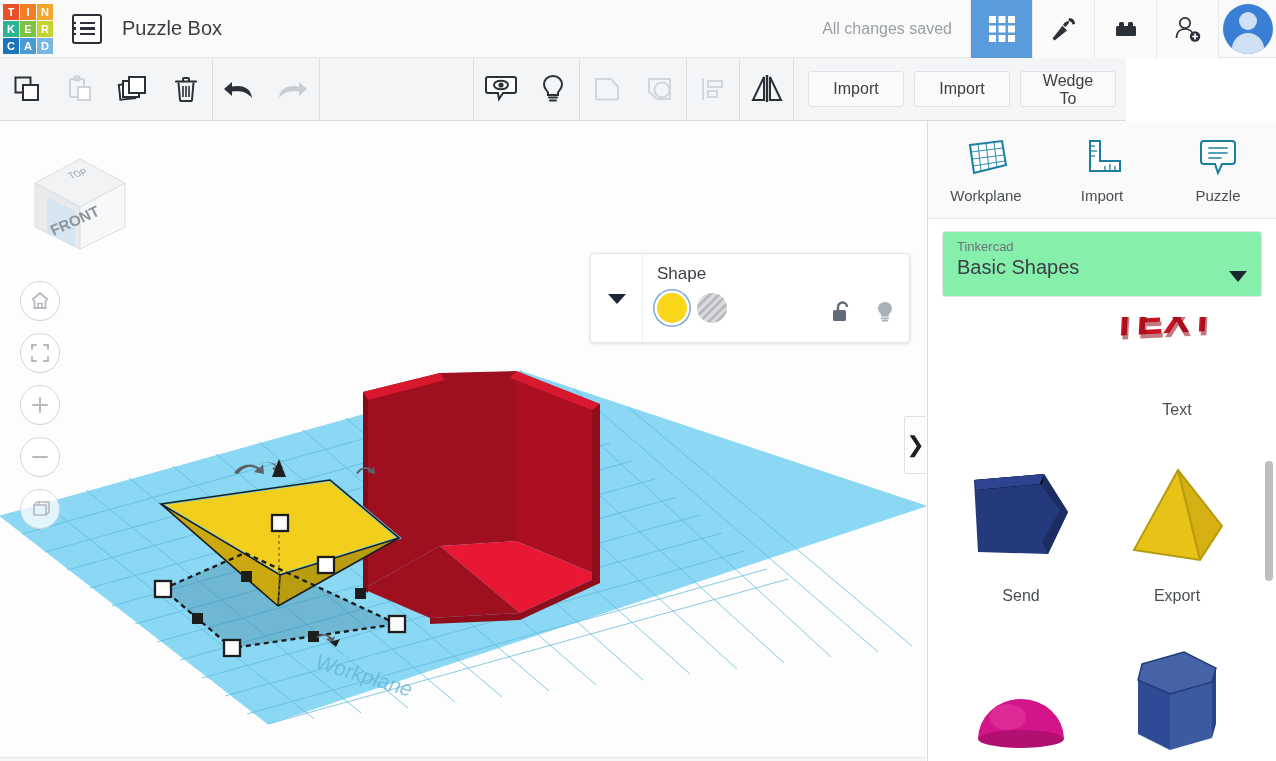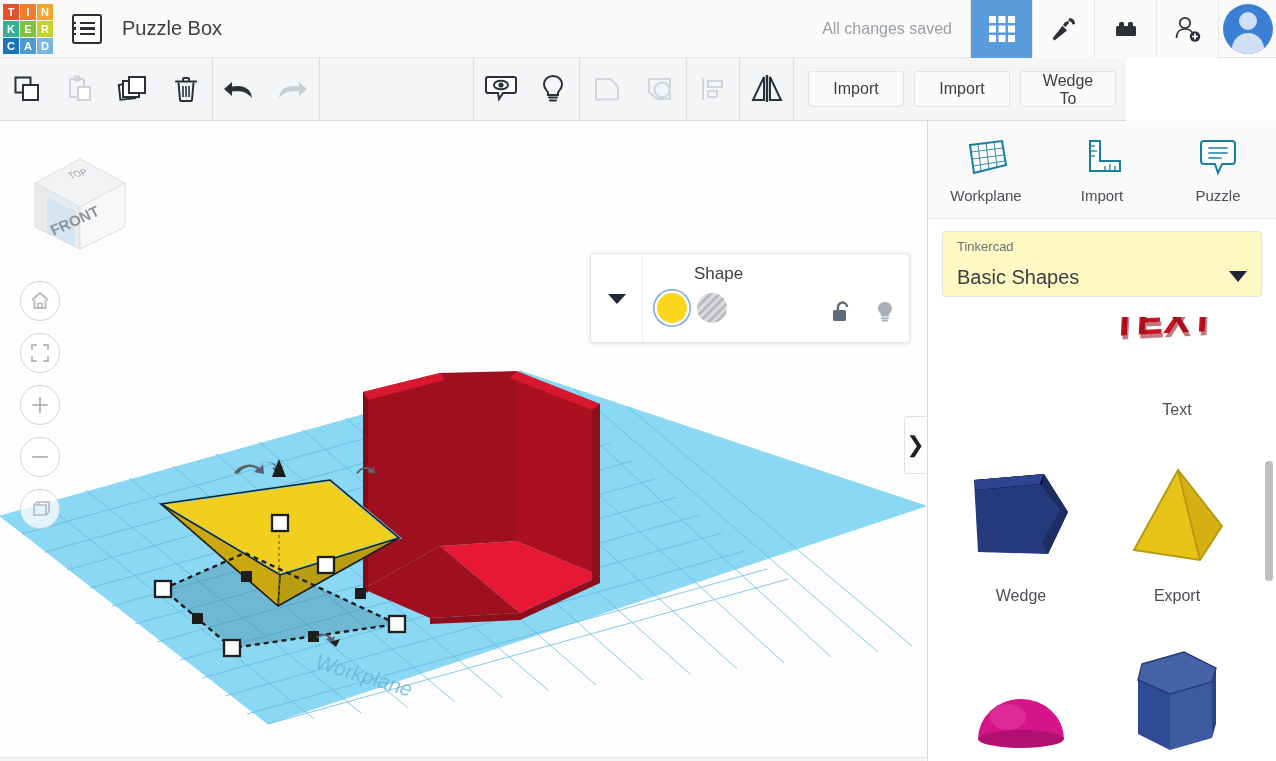--- a/index.html
+++ b/index.html
@@ -105,21 +105,21 @@
   .shape-panel {
     position: absolute; left: 590px; top: 132px; width: 320px; height: 90px;
     background: #fff; border: 1px solid #e3e5e7; border-radius: 4px;
     box-shadow: 0 1px 4px rgba(0,0,0,0.12); display: flex;
   }
   .shape-collapse {
     width: 52px; display: flex; align-items: center; justify-content: center;
     border-right: 1px solid #eceef0; cursor: pointer;
   }
   .shape-body { flex: 1; padding: 10px 14px 0 14px; position: relative; }
-  .shape-title { font-size: 17px; color: #3c4044; margin-bottom: 9px; margin-left: 37px; }
+  .shape-title { font-size: 17px; color: #3c4044; margin-bottom: 9px; }
   .swatches { display: flex; align-items: center; gap: 10px; }
   .sw {
     width: 30px; height: 30px; border-radius: 50%; cursor: pointer;
   }
   .sw.solid { background: #fbd71c; box-shadow: 0 0 0 2.5px #fff, 0 0 0 4px #7ba7d7; }
   .sw.hole {
     background: repeating-linear-gradient(135deg,#d9dbdd 0 3px,#b8babd 3px 6px);
   }
   .shape-actions {
     position: absolute; right: 14px; bottom: 14px; display: flex; gap: 22px; align-items: center;
@@ -138,26 +138,26 @@
     position: absolute; left: 927px; top: 121px; width: 349px; height: 640px;
     background: #fff; border-left: 1px solid #d8dadd;
   }
   .rp-tools {
     height: 98px; display: flex; align-items: flex-start; justify-content: space-around;
     padding-top: 14px; border-bottom: 1px solid #e6e8ea; background: #fafafa;
   }
   .rp-tool { width: 92px; display: flex; flex-direction: column; align-items: center; gap: 6px; cursor: pointer; }
   .rp-tool span { font-size: 15px; color: #4a4f55; }
   .rp-dropdown {
-    margin: 12px 14px 0 14px; height: 66px; background: #fef9c3;
+    margin: 12px 14px 0 14px; height: 66px; background: #86efac;
     border: 1px solid #e2e4e6; border-radius: 3px; padding: 7px 14px;
     position: relative; cursor: pointer;
   }
   .rp-dd-label { font-size: 13px; color: #6d7278; }
-  .rp-dd-value { font-size: 20px; color: #3c4044; margin-top: 12px; }
+  .rp-dd-value { font-size: 20px; color: #3c4044; margin-top: 2px; }
   .rp-dd-caret { position: absolute; right: 14px; top: 36px; }
 
   .rp-grid {
     position: absolute; left: 0; top: 196px; width: 349px; height: 444px;
     overflow: hidden; background: #fff;
   }
   .rp-cell {
     position: absolute; width: 156px; height: 170px;
     display: flex; flex-direction: column; align-items: center; justify-content: flex-end;
     cursor: pointer;
@@ -607,21 +607,21 @@
 
       <div class="rp-cell" style="left:15px; top:126px;">
         <div class="thumb">
           <svg width="130" height="115" viewBox="0 0 130 115">
             <polygon points="18,22 88,16 112,54 92,96 22,94" fill="#253a7c"></polygon>
             <polygon points="88,16 112,54 92,96 86,84 104,52 84,26" fill="#1c2d61"></polygon>
             <polygon points="18,22 88,16 86,26 20,32" fill="#3649918"></polygon>
             <polygon points="18,22 88,16 84,26 20,32" fill="#2f4490"></polygon>
           </svg>
         </div>
-        <div class="cap">Wedge</div>
+        <div class="cap">Send</div>
       </div>
 
       <div class="rp-cell" style="left:171px; top:126px;">
         <div class="thumb">
           <svg width="130" height="115" viewBox="0 0 130 115">
             <polygon points="66,12 22,92 88,102" fill="#e8c317"></polygon>
             <polygon points="66,12 88,102 110,68" fill="#d4b012"></polygon>
             <polygon points="66,12 22,92 88,102 110,68" fill="none" stroke="#b79a0d" stroke-width="2"></polygon>
             <line x1="66" y1="12" x2="88" y2="102" stroke="#b79a0d" stroke-width="2"></line>
           </svg>

